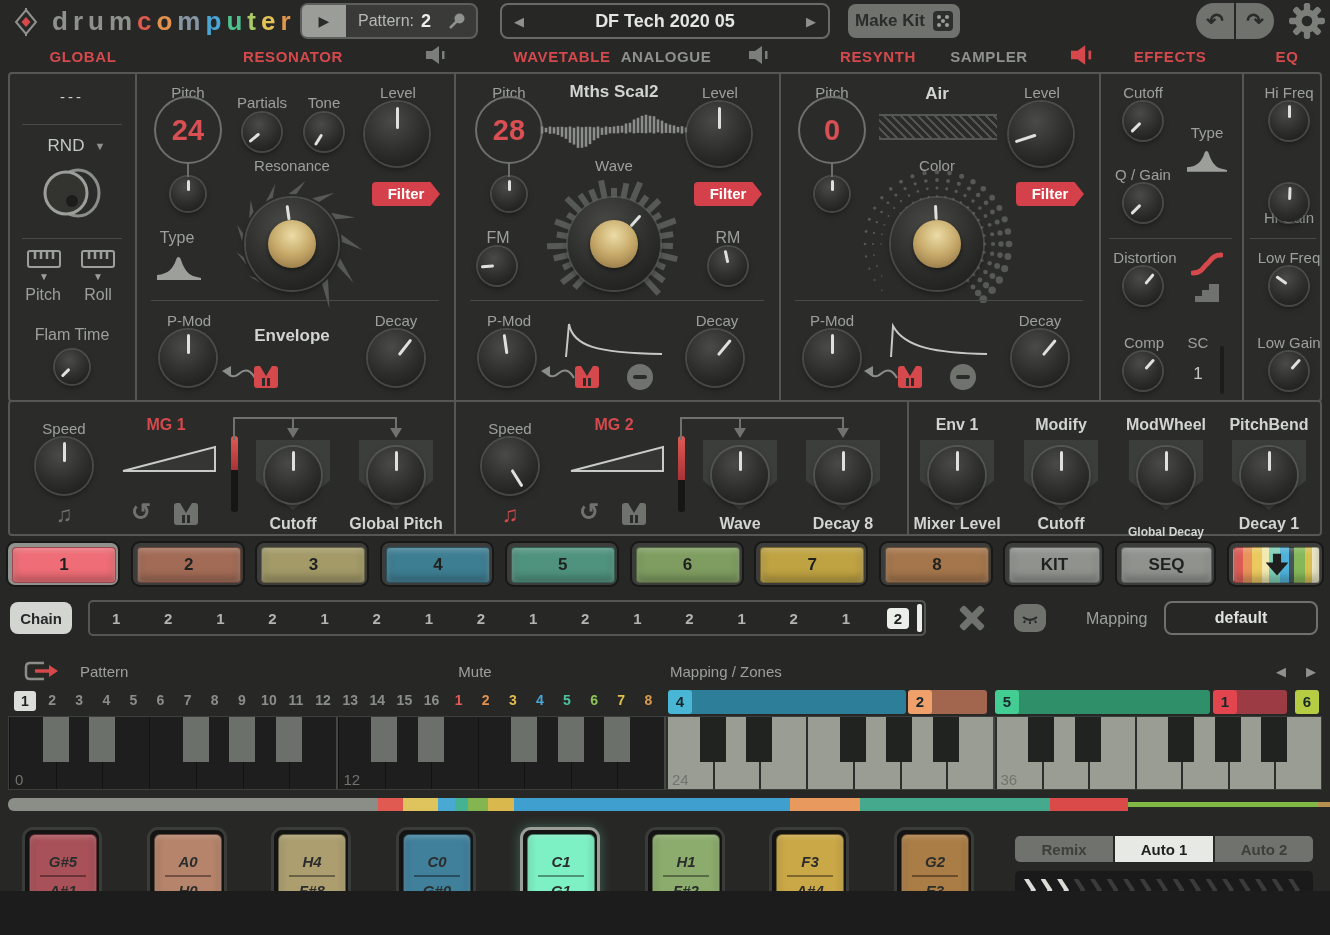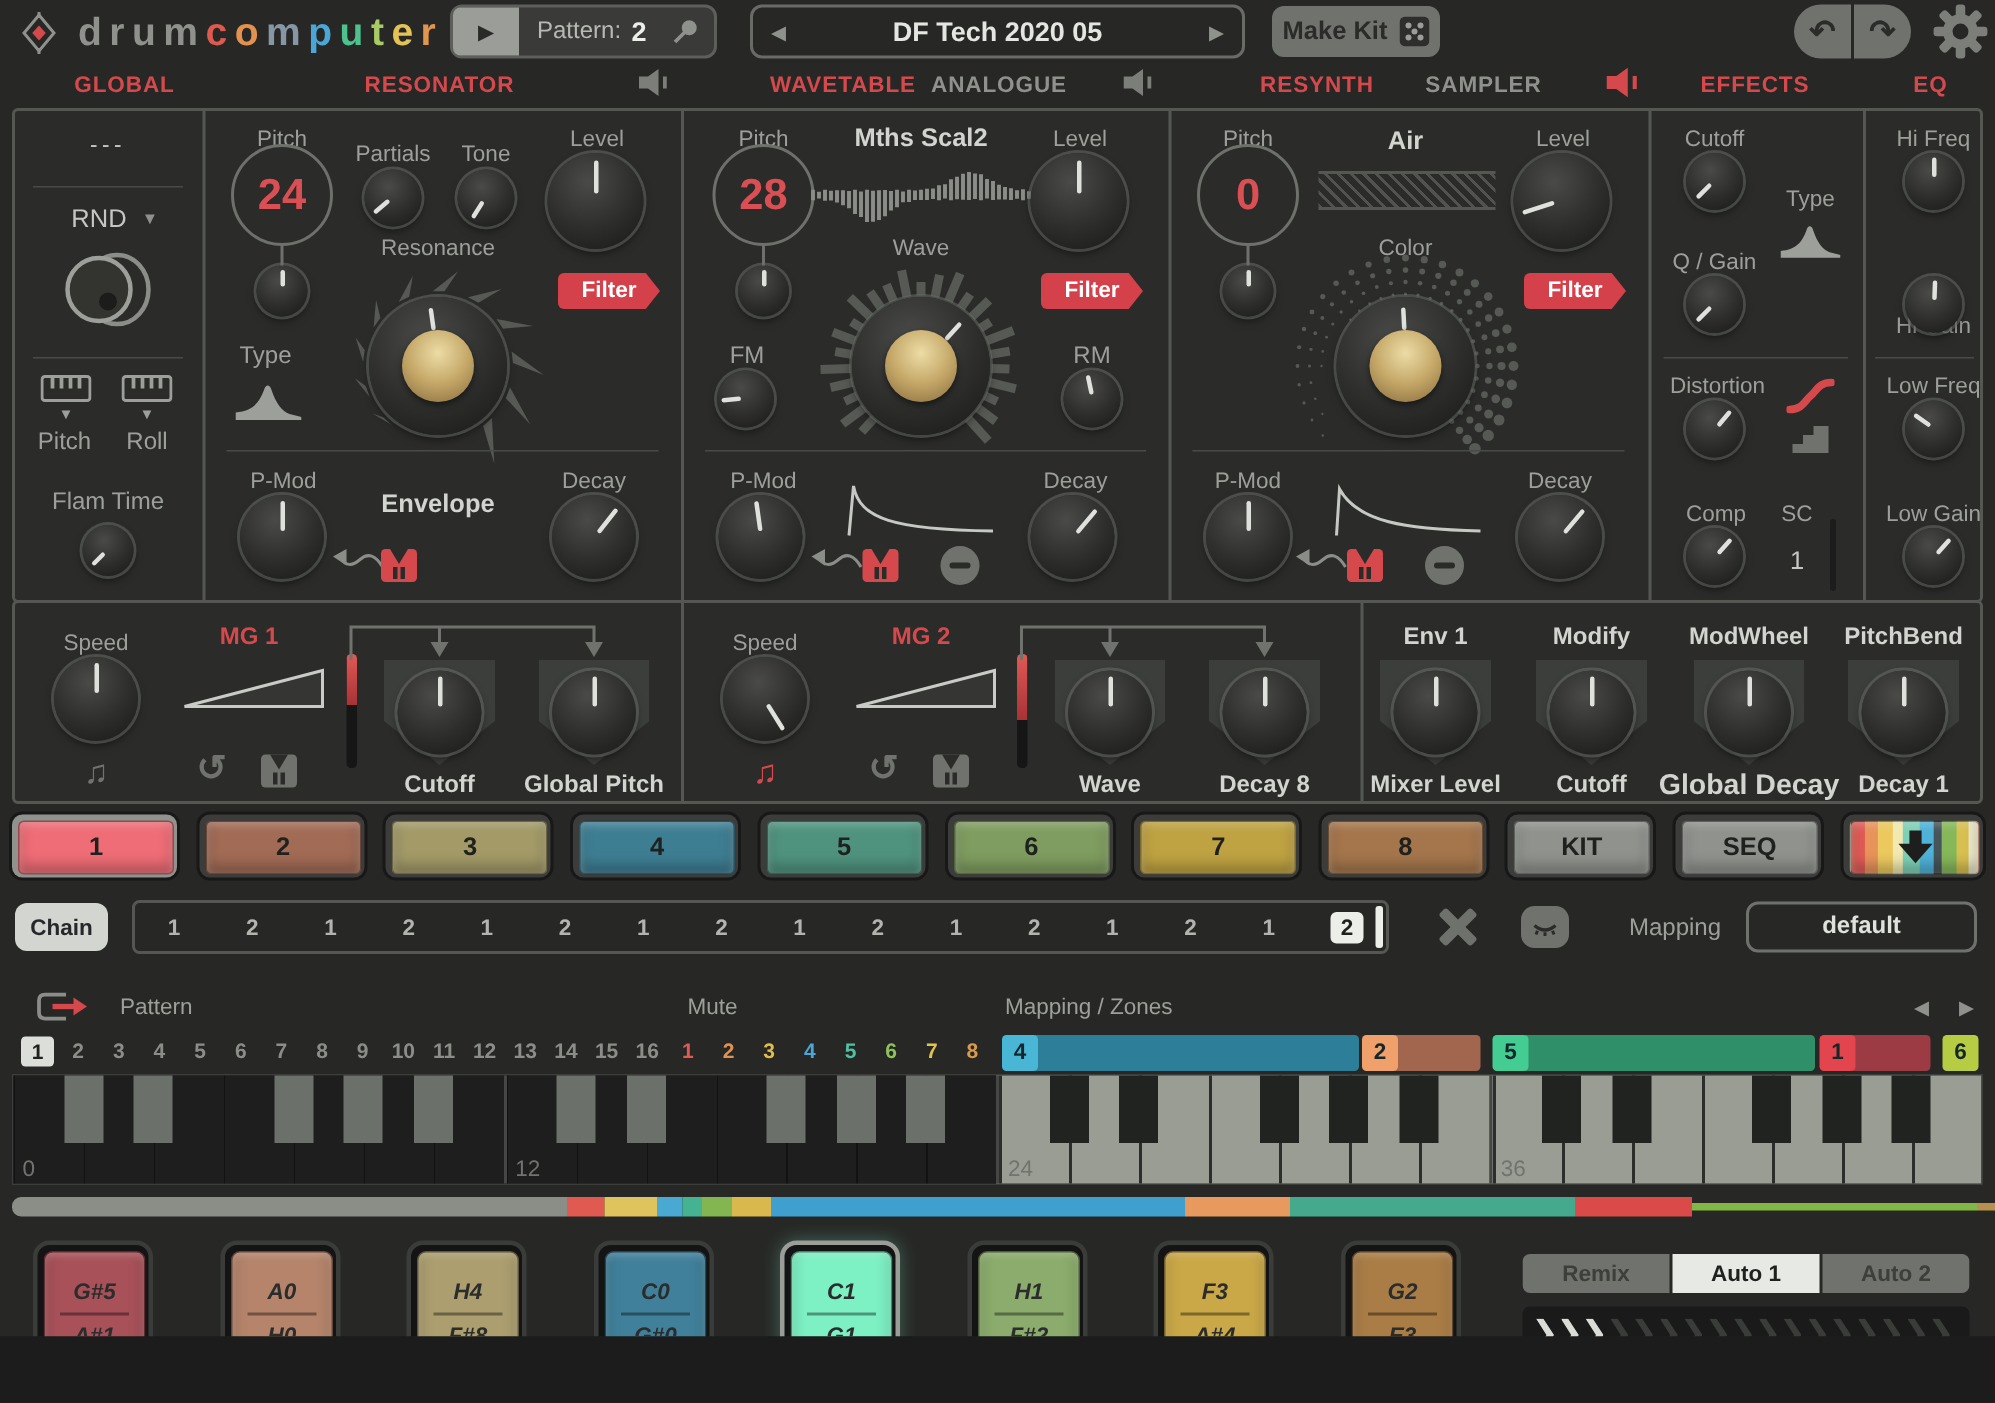--- a/index.html
+++ b/index.html
@@ -671,21 +671,21 @@
         <div class="shield" style="left: 154px; top: 38px;"></div>
         <div class="knob k56" style="left: 154px; top: 73px; --a: 0deg;">
           <i></i>
         </div>
         <span class="lbl b" style="left: 154px; top: 113px; font-size: 16px;">Cutoff</span>
         <span class="lbl b" style="left: 259px; top: 14px; font-size: 16px;">ModWheel</span>
         <div class="shield" style="left: 259px; top: 38px;"></div>
         <div class="knob k56" style="left: 259px; top: 73px; --a: 0deg;">
           <i></i>
         </div>
-        <span class="lbl b" style="left: 259px; top: 111px; font-size: 19px;">Global Decay</span>
+        <span class="lbl b" style="left: 259px; top: 123px; font-size: 12px;">Global Decay</span>
         <span class="lbl b" style="left: 362px; top: 14px; font-size: 16px;">PitchBend</span>
         <div class="shield" style="left: 362px; top: 38px;"></div>
         <div class="knob k56" style="left: 362px; top: 73px; --a: 0deg;">
           <i></i>
         </div>
         <span class="lbl b" style="left: 362px; top: 113px; font-size: 16px;">Decay 1</span>
       </div>
   </div>
 
   <div id="padrow">

